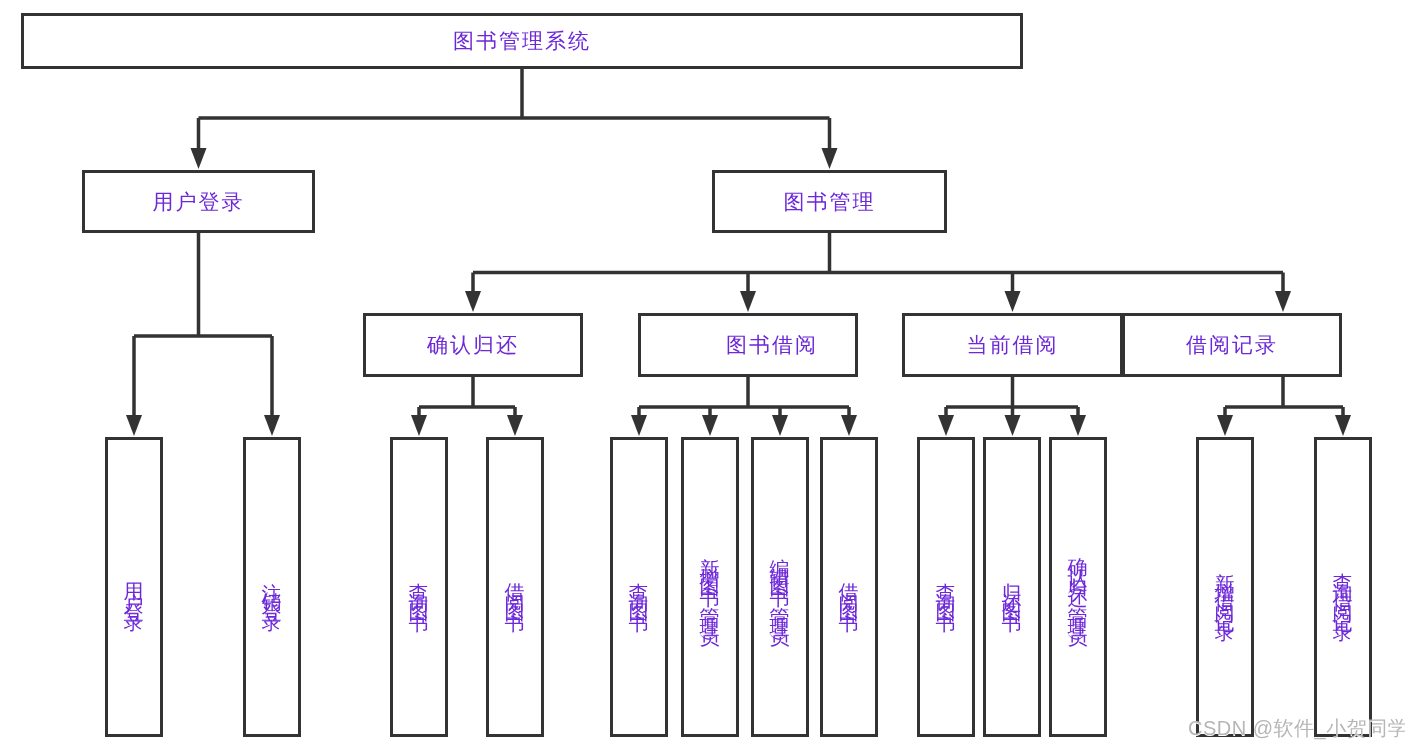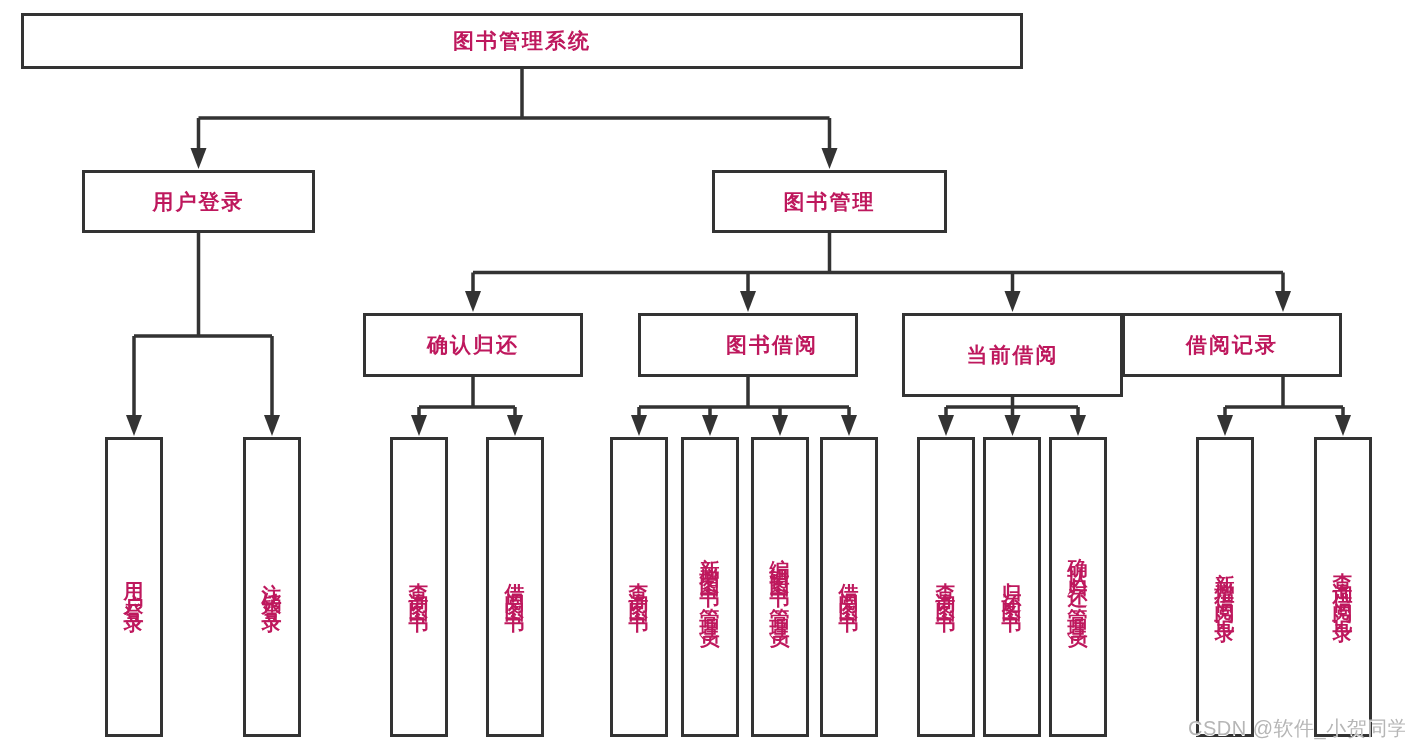--- a/index.html
+++ b/index.html
@@ -17,39 +17,38 @@
     width: 1405px; height: 747px;
   }
   .node {
     position: absolute;
     box-sizing: border-box;
     border: 3px solid #333333;
     background: #ffffff;
     display: flex;
     align-items: center;
     justify-content: center;
-    color: #be185d;
-    font-weight: bold;
+    color: #6d28d9;
   }
   .hnode { font-size: 21px; letter-spacing: 2px; white-space: nowrap; }
   .vnode { font-size: 20px; }
   .vnode .vtext {
     writing-mode: vertical-rl;
     text-orientation: mixed;
     letter-spacing: 10px;
     line-height: 1;
     white-space: nowrap;
   }
   
   #node-root            { left: 21px;   top: 13px;  width: 1002px; height: 56px; }
   #node-user-login      { left: 82px;   top: 170px; width: 233px;  height: 63px; }
   #node-book-management { left: 712px;  top: 170px; width: 235px;  height: 63px; }
   #node-new-book-recommend { left: 363px;  top: 313px; width: 220px; height: 64px; }
   #node-book-borrow        { left: 638px;  top: 313px; width: 220px; height: 64px; padding-left: 48px; }
-  #node-current-borrow     { left: 902px;  top: 313px; width: 221px; height: 84px; }
+  #node-current-borrow     { left: 902px;  top: 313px; width: 221px; height: 64px; }
   #node-borrow-records     { left: 1122px; top: 313px; width: 220px; height: 64px; }
   .leaf { top: 437px; height: 300px; width: 58px; }
   #leaf-ul-0 { left: 105px; }
   #leaf-ul-1 { left: 243px; }
   #leaf-nb-0 { left: 390px; }
   #leaf-nb-1 { left: 486px; }
   #leaf-bb-0 { left: 610px; }
   #leaf-bb-1 { left: 681px; }
   #leaf-bb-2 { left: 751px; }
   #leaf-bb-3 { left: 820px; }

